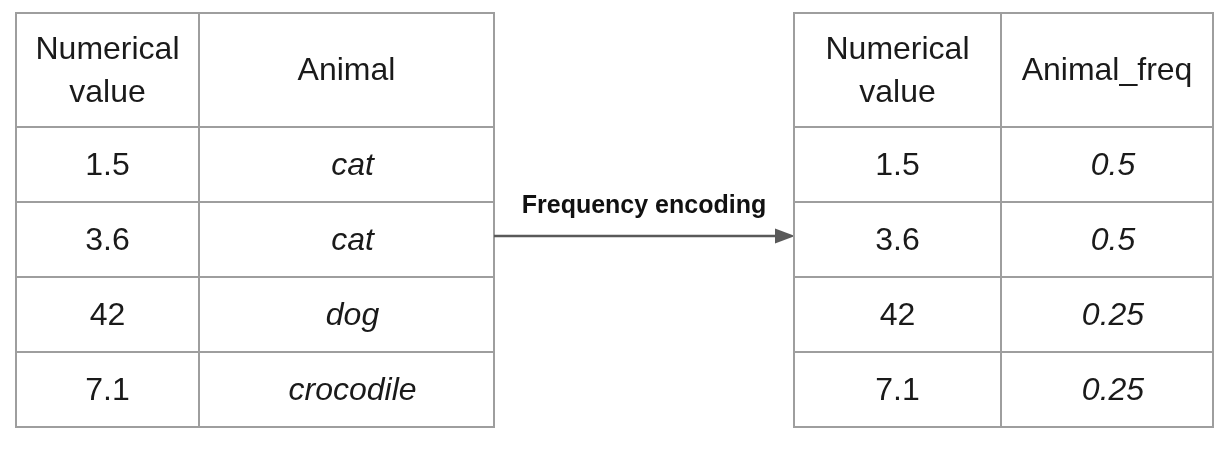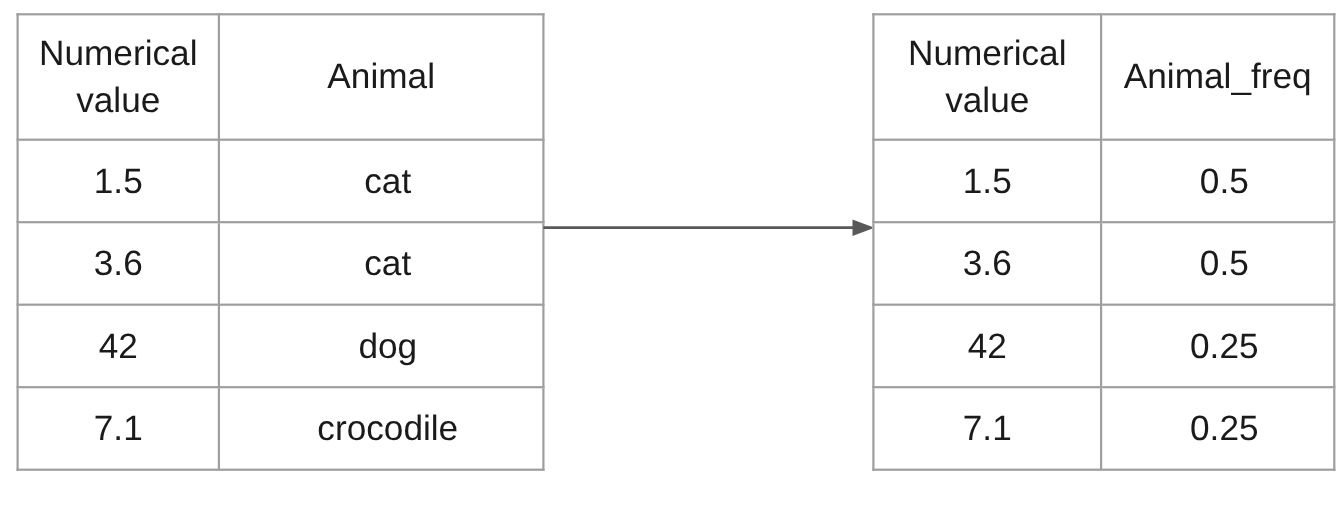--- a/index.html
+++ b/index.html
@@ -30,20 +30,21 @@
     vertical-align: middle;
     text-align: center;
     padding: 0;
     overflow: hidden;
   }
   table.tbl tr.hdr th { height: 112px; }
   table.tbl tr.row td { height: 73px; text-align: center; }
   table.tbl td.al {
     text-align: left;
     padding-left: 12px;
+    font-style: italic;
   }
   #left-table  { left: 15px; top: 12px; }
   #left-table  col.c1 { width: 183px; }
   #left-table  col.c2 { width: 295px; }
   #right-table { left: 793px; top: 12px; }
   #right-table col.c1 { width: 207px; }
   #right-table col.c2 { width: 212px; }
   .arrow-group {
     position: absolute;
     left: 493px;
@@ -91,20 +92,21 @@
       <td class="al">dog</td>
     </tr>
     <tr class="row">
       <td>7.1</td>
       <td class="al">crocodile</td>
     </tr>
   </tbody>
     </table>
 
   <div class="arrow-group">
+    <div class="arrow-label">Frequency encoding</div>
     <svg class="arrow-svg" width="302" height="22" viewBox="0 0 302 22" xmlns="http://www.w3.org/2000/svg">
       <line x1="1" y1="11" x2="283" y2="11" stroke="#595959" stroke-width="2.5"></line>
       <polygon points="282,3.5 302,11 282,18.5" fill="#595959"></polygon>
     </svg>
   </div>
 
   <table class="tbl" id="right-table">
     <colgroup>
         <col class="c1">
         <col class="c2">

